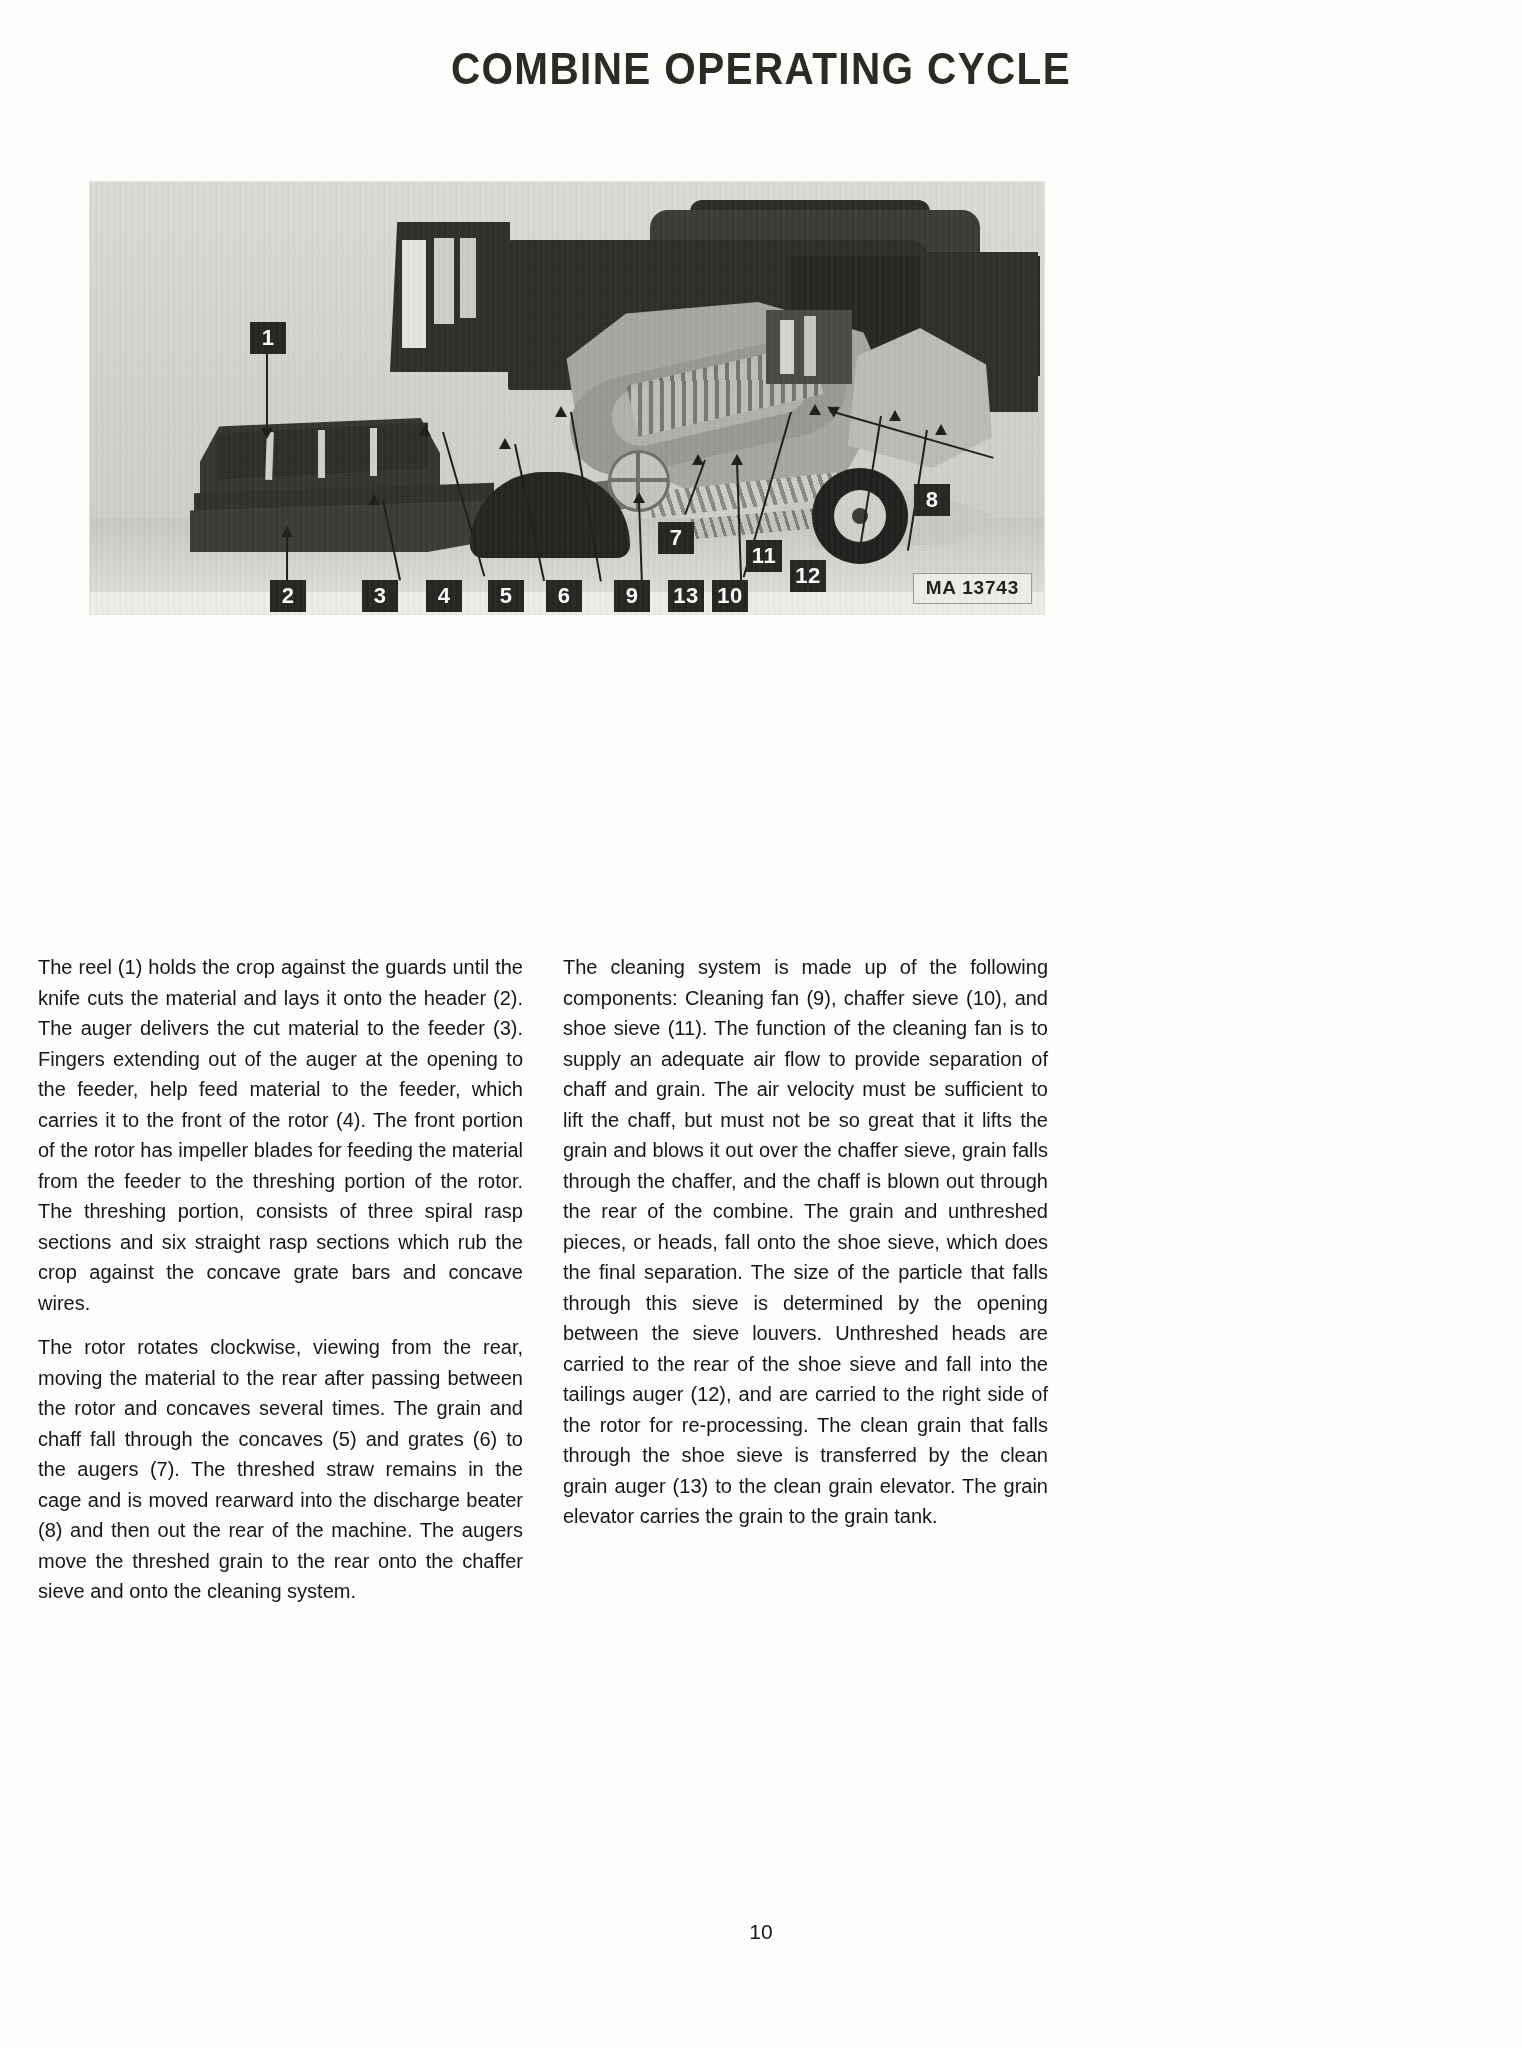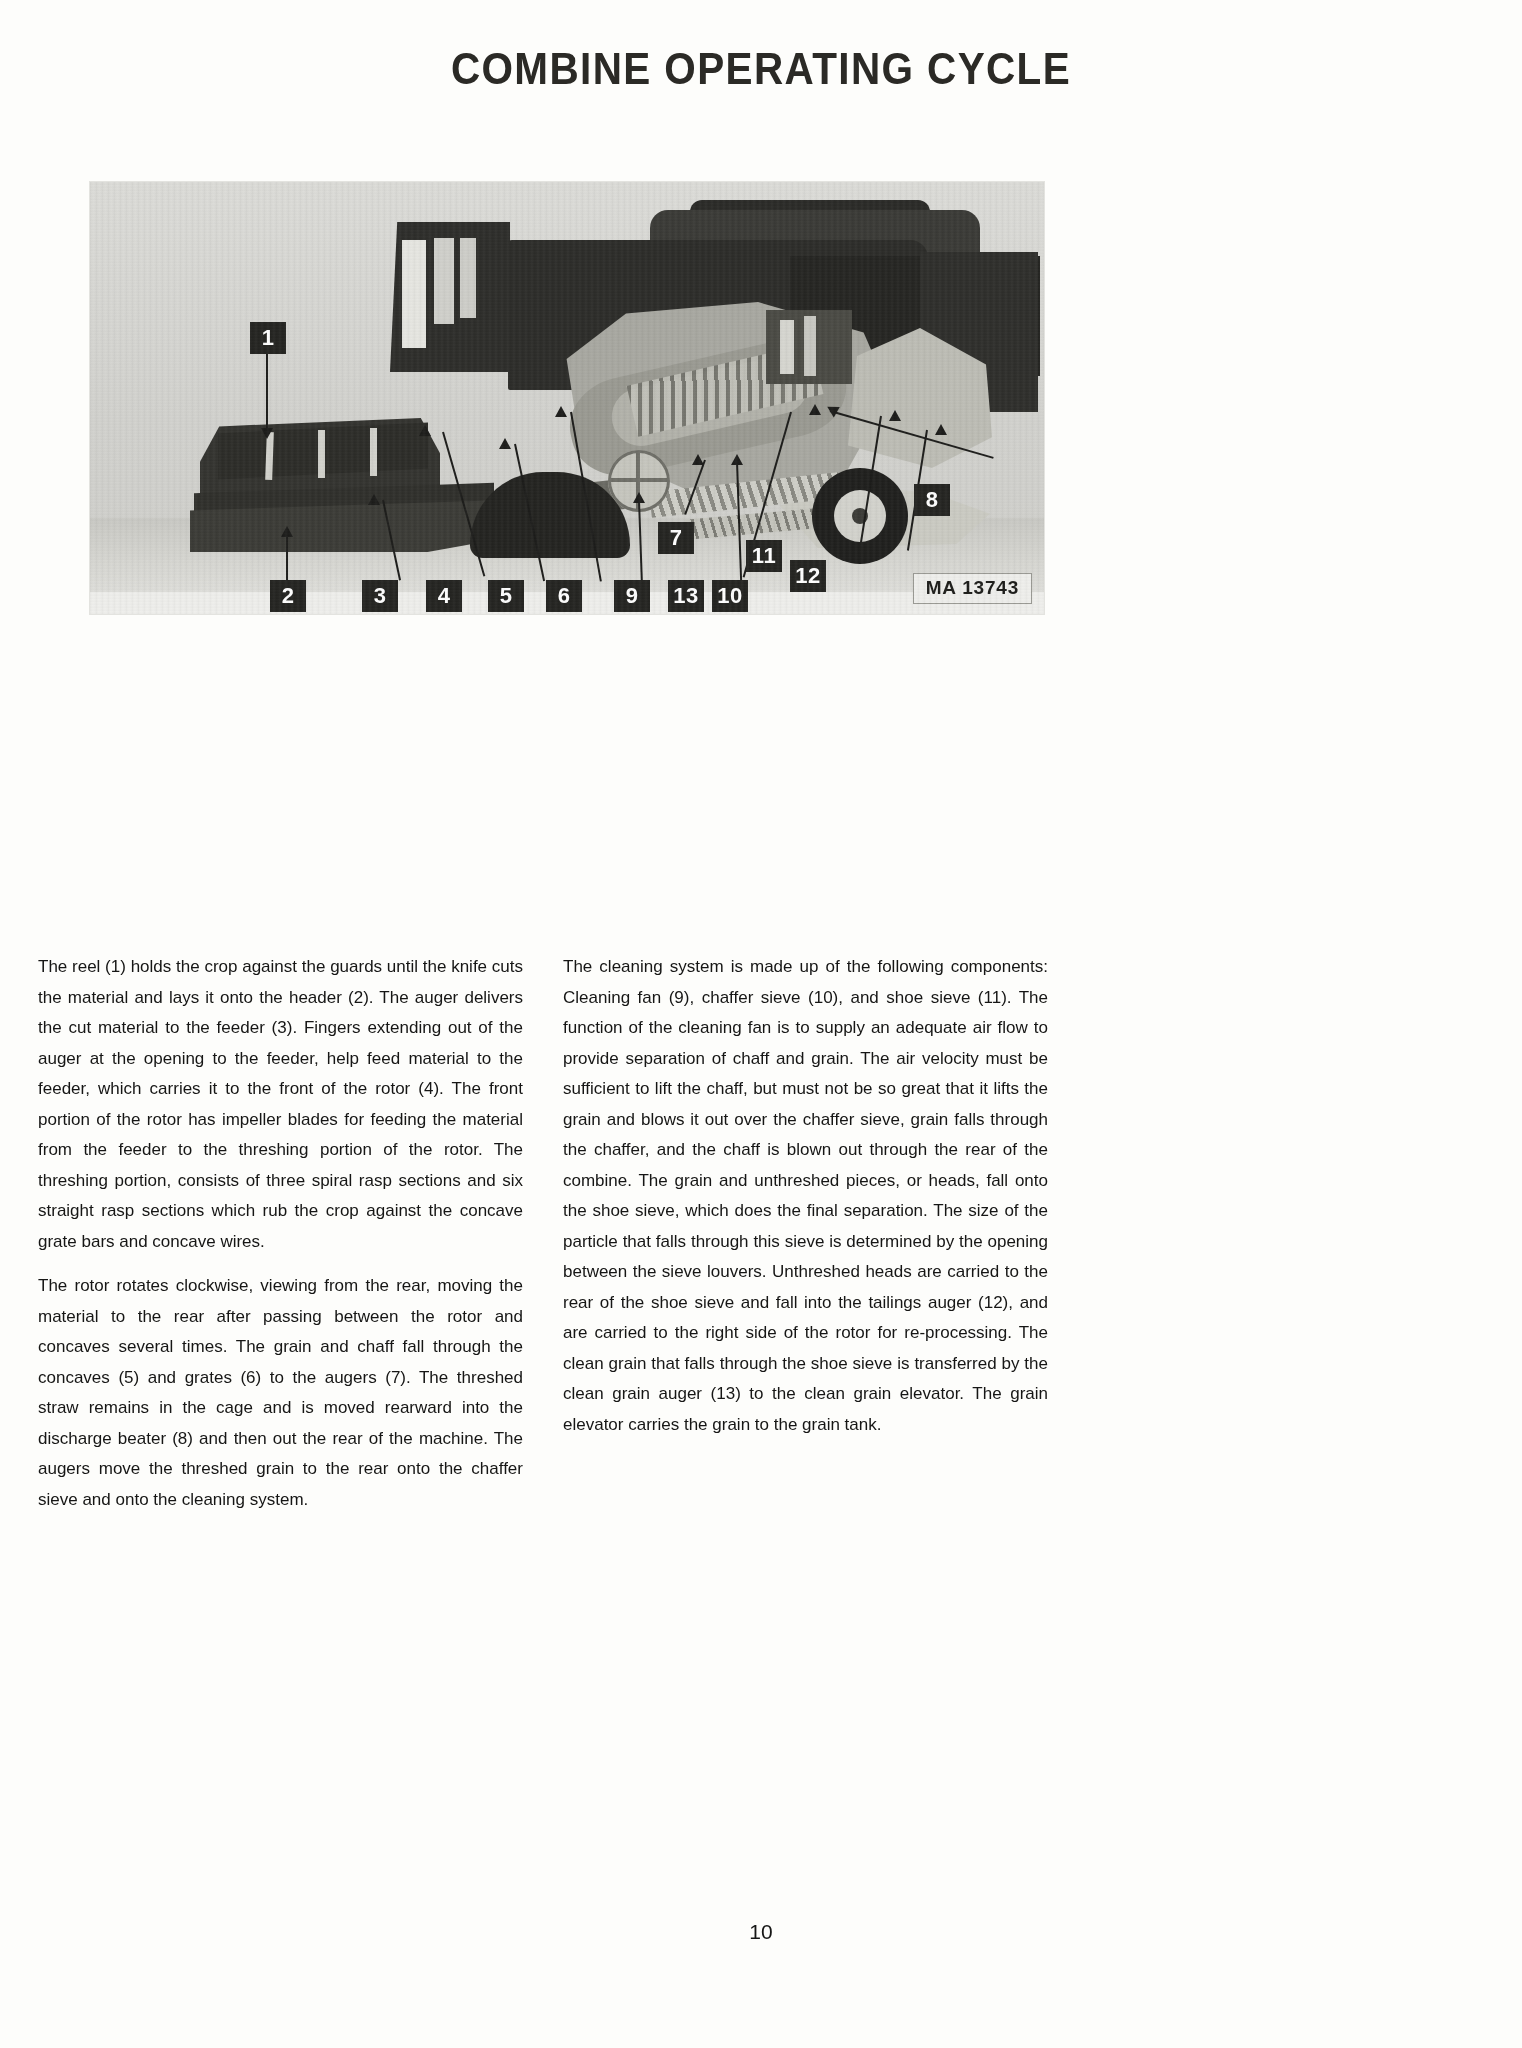--- a/index.html
+++ b/index.html
@@ -282,21 +282,21 @@
   .columns {
     position: absolute;
     left: 38px;
     top: 952px;
     width: 1446px;
     display: flex;
     gap: 40px;
   }
   .col {
     width: 485px;
-    font-size: 17px;
+    font-size: 20px;
     line-height: 30.5px;
     color: #161615;
     text-align: justify;
   }
   .col p {
     margin: 0 0 14px 0;
     text-align: justify;
     text-justify: inter-word;
   }
   .col p:last-child { margin-bottom: 0; }

